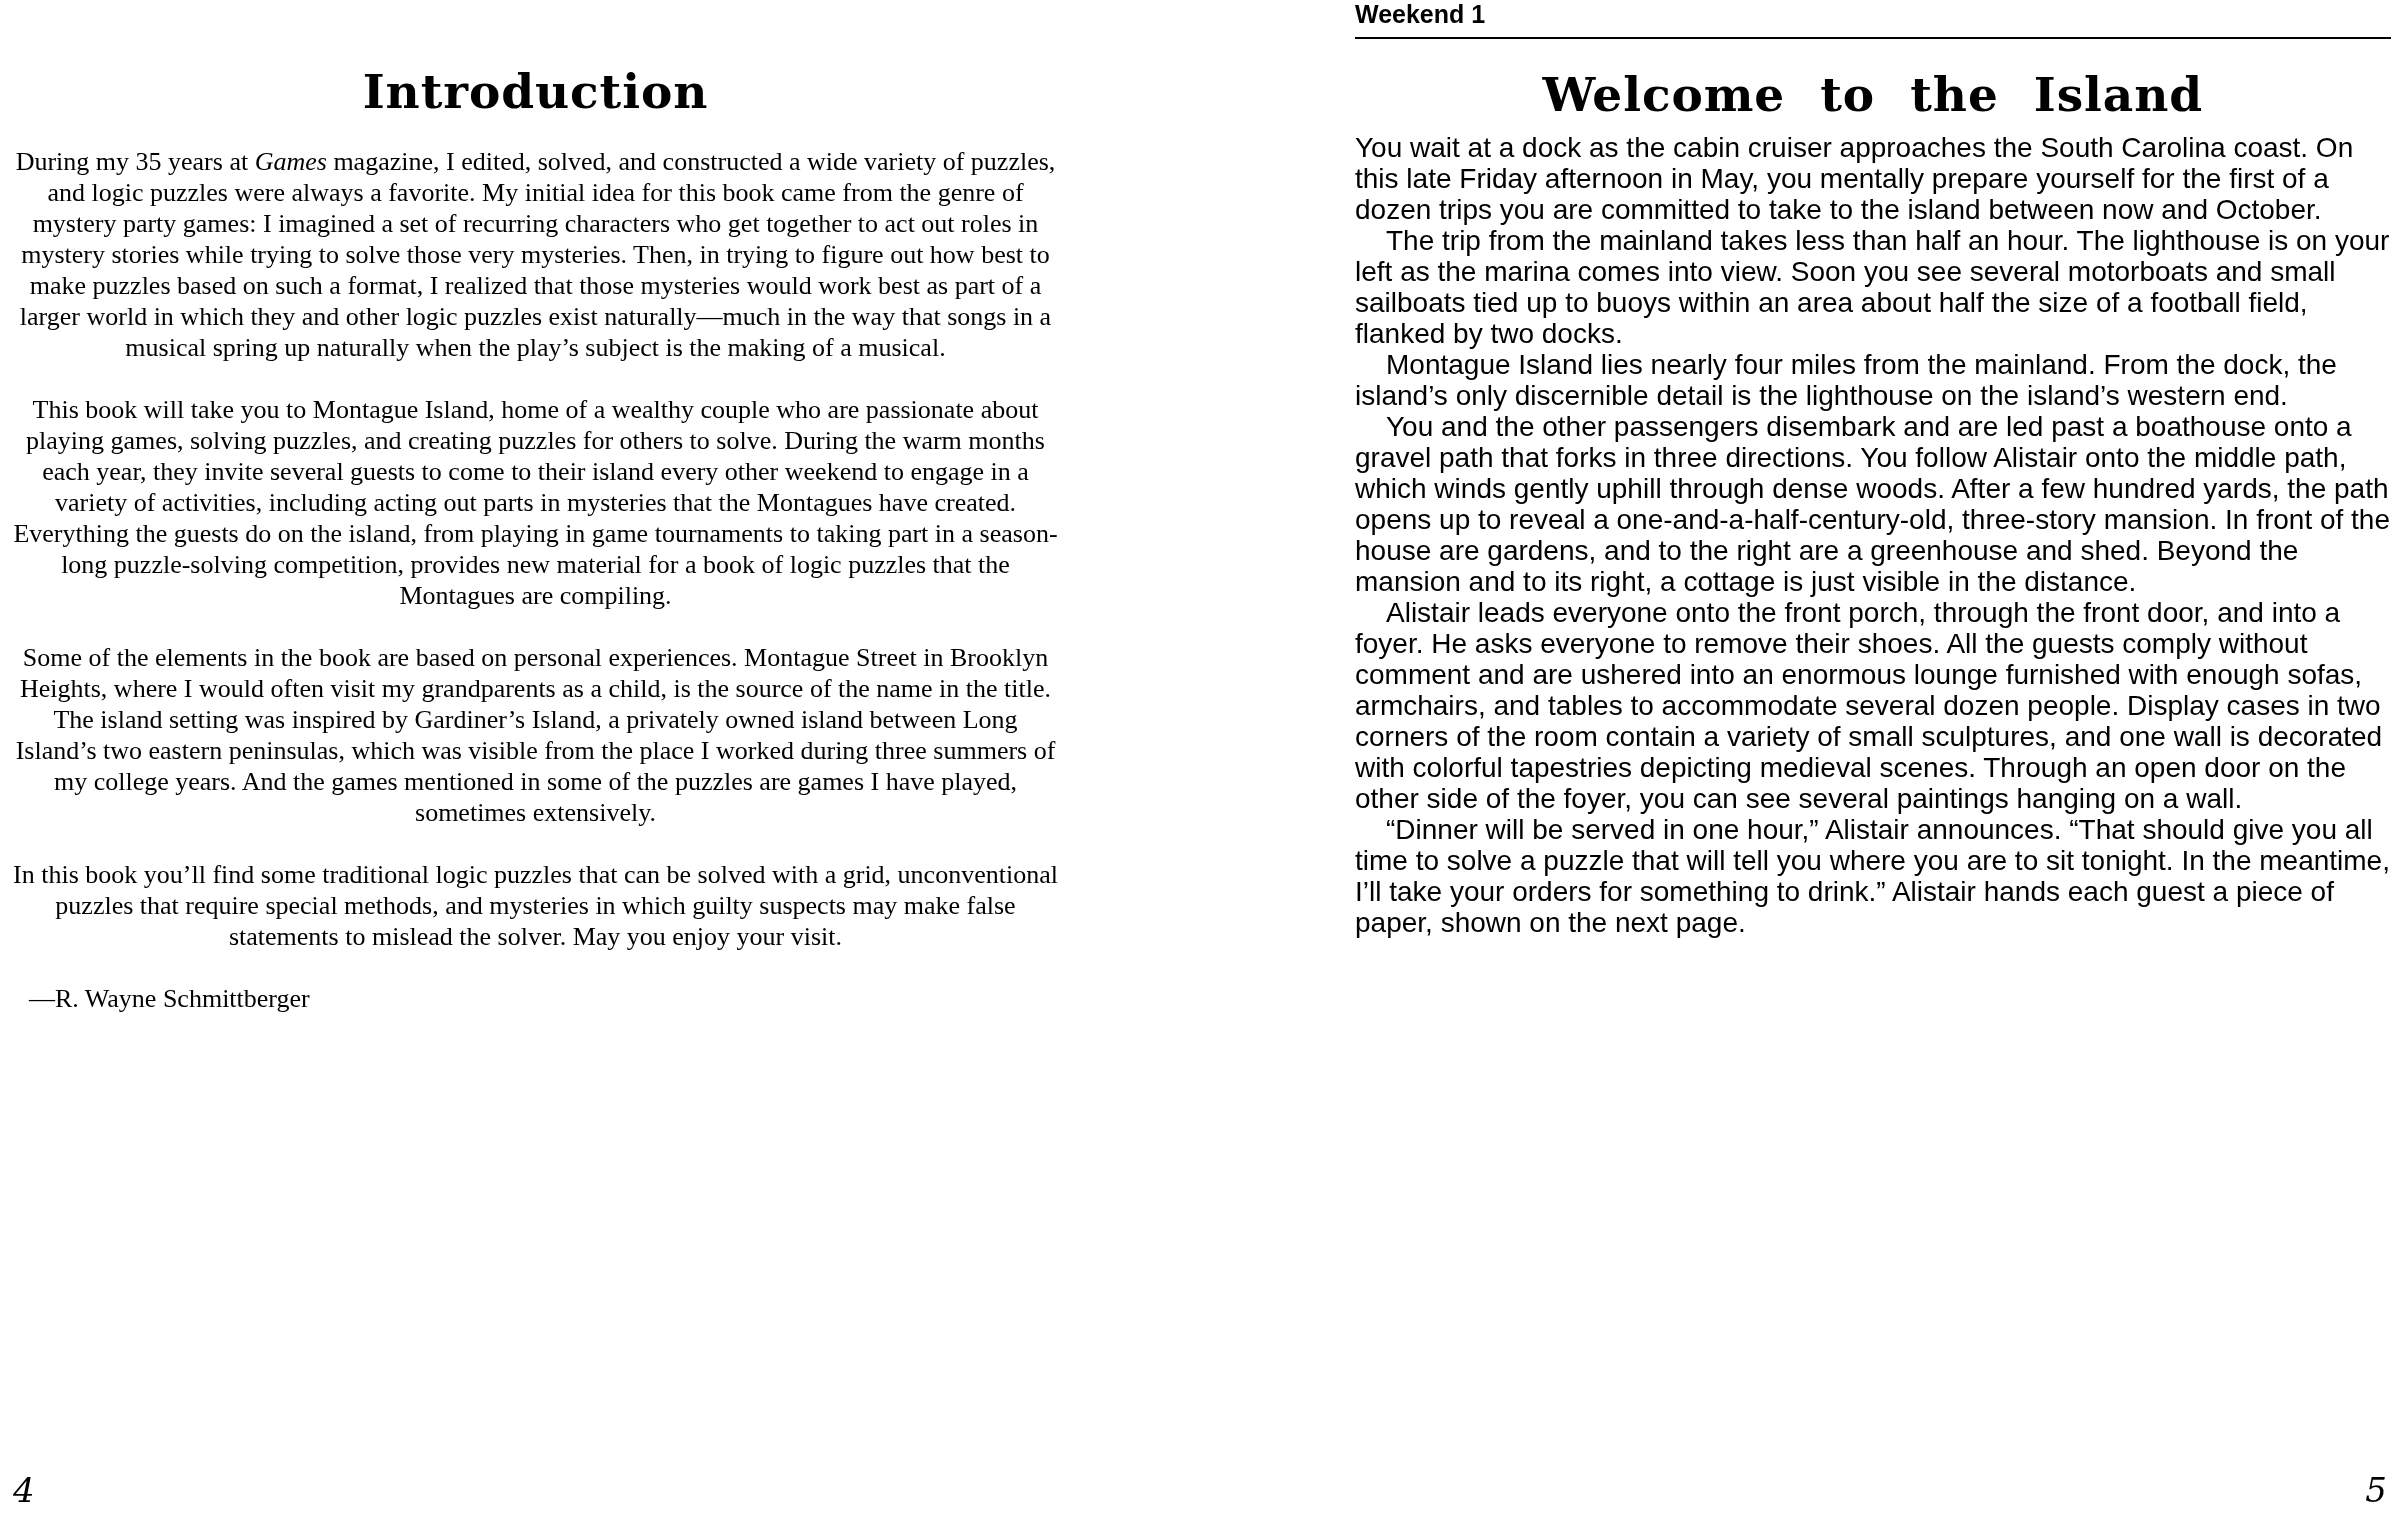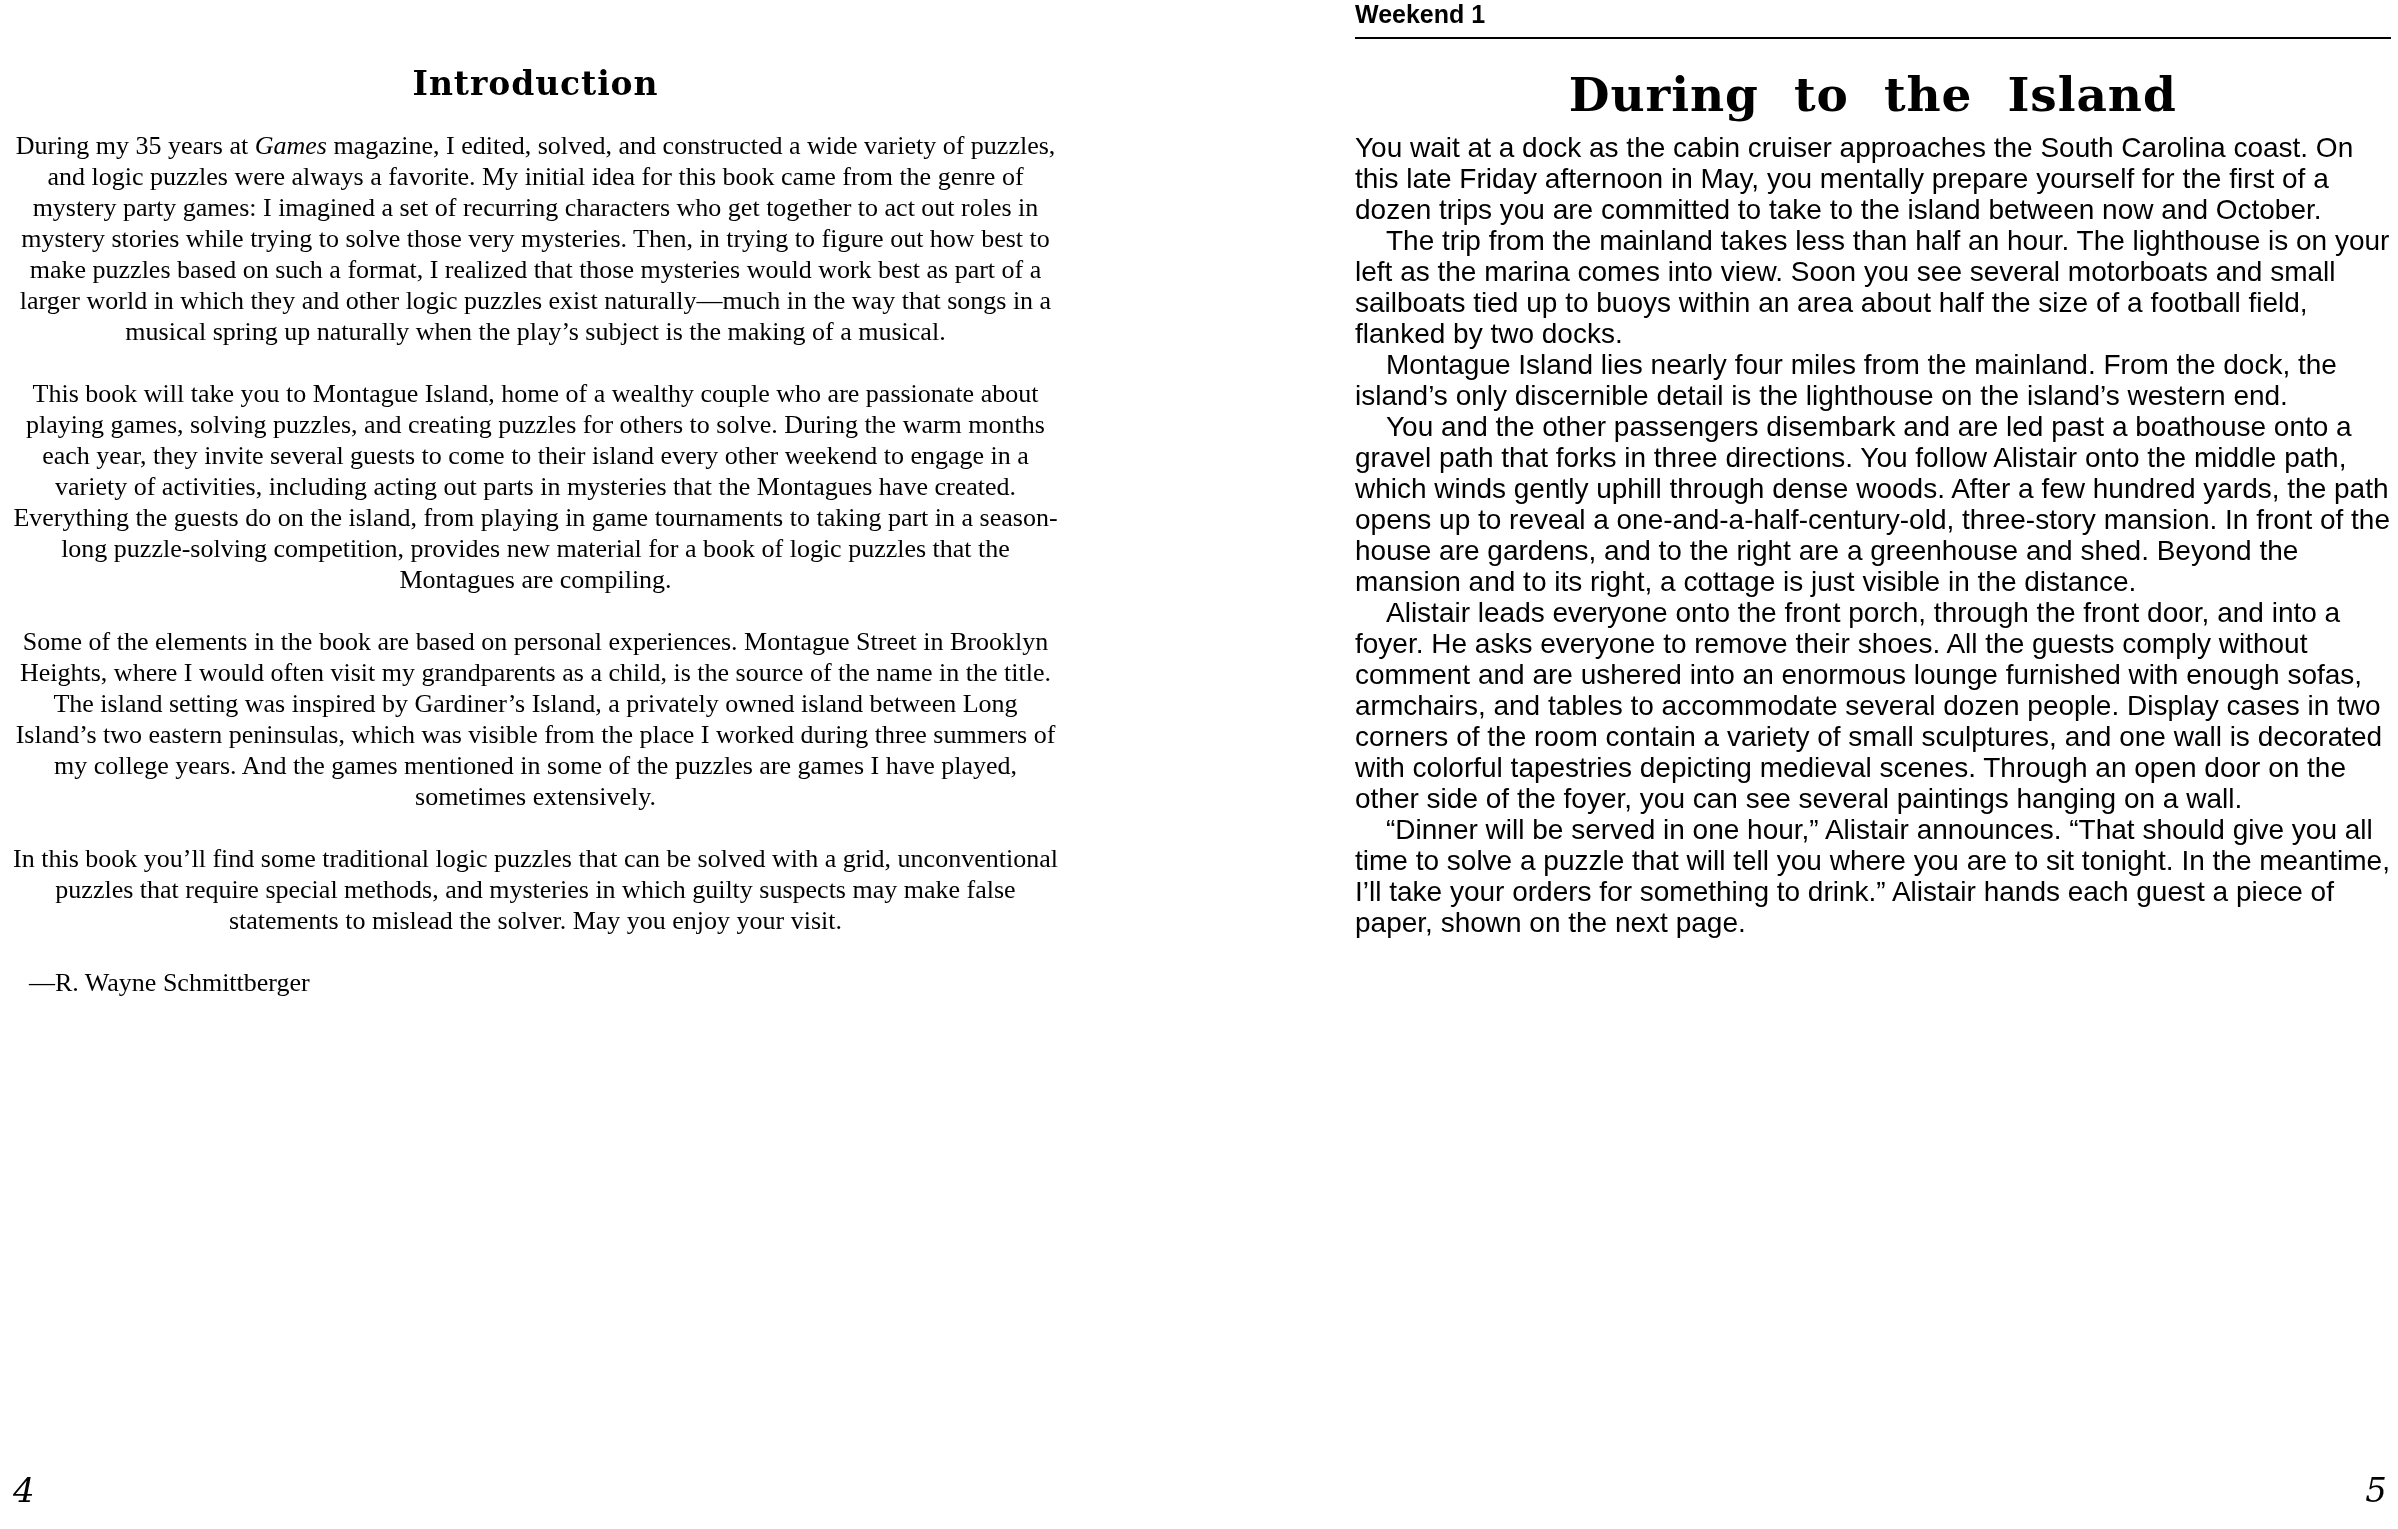--- a/index.html
+++ b/index.html
@@ -13,21 +13,21 @@
     overflow: hidden;
   }
   .page { position: relative; width: 1199px; height: 1529px; box-sizing: border-box; }
   .page.left  { padding: 0 141px 0 13px; }
   .page.right { padding: 0 7.5px 0 156px; }
 
   
   .book-title {
     font-family: "DejaVu Serif", serif;
     font-weight: bold;
-    font-size: 33px;
+    font-size: 47px;
     line-height: 1.1;
     text-align: center;
     margin: 66px 0 0 0;
     letter-spacing: 0.9px;
   }
   .serif-body {
     margin-top: 28px;
     font-family: "Liberation Serif", serif;
     font-size: 26px;
     line-height: 31px;
@@ -102,21 +102,21 @@
       <p class="signature">—R. Wayne Schmittberger</p>
     </div>
 
     <div class="pagenum num-left">4</div>
   </section>
 
   <section class="page right">
     <div class="weekend-header">Weekend 1</div>
     <hr class="header-rule">
 
-    <h1 class="chapter-title">During to the Island</h1>
+    <h1 class="chapter-title">Welcome to the Island</h1>
 
     <div class="sans-body">
       <p class="noindent">You wait at a dock as the cabin cruiser approaches the South Carolina coast. On this late Friday afternoon in May, you mentally prepare yourself for the first of a dozen trips you are committed to take to the island between now and October.</p>
       <p>The trip from the mainland takes less than half an hour. The lighthouse is on your left as the marina comes into view. Soon you see several motorboats and small sailboats tied up to buoys within an area about half the size of a football field, flanked by two docks.</p>
       <p>Montague Island lies nearly four miles from the mainland. From the dock, the island’s only discernible detail is the lighthouse on the island’s western end.</p>
       <p>You and the other passengers disembark and are led past a boathouse onto a gravel path that forks in three directions. You follow Alistair onto the middle path, which winds gently uphill through dense woods. After a few hundred yards, the path opens up to reveal a one-and-a-half-century-old, three-story mansion. In front of the house are gardens, and to the right are a greenhouse and shed. Beyond the mansion and to its right, a cottage is just visible in the distance.</p>
       <p>Alistair leads everyone onto the front porch, through the front door, and into a foyer. He asks everyone to remove their shoes. All the guests comply without comment and are ushered into an enormous lounge furnished with enough sofas, armchairs, and tables to accommodate several dozen people. Display cases in two corners of the room contain a variety of small sculptures, and one wall is decorated with colorful tapestries depicting medieval scenes. Through an open door on the other side of the foyer, you can see several paintings hanging on a wall.</p>
       <p>“Dinner will be served in one hour,” Alistair announces. “That should give you all time to solve a puzzle that will tell you where you are to sit tonight. In the meantime, I’ll take your orders for something to drink.” Alistair hands each guest a piece of paper, shown on the next page.</p>
     </div>
 

